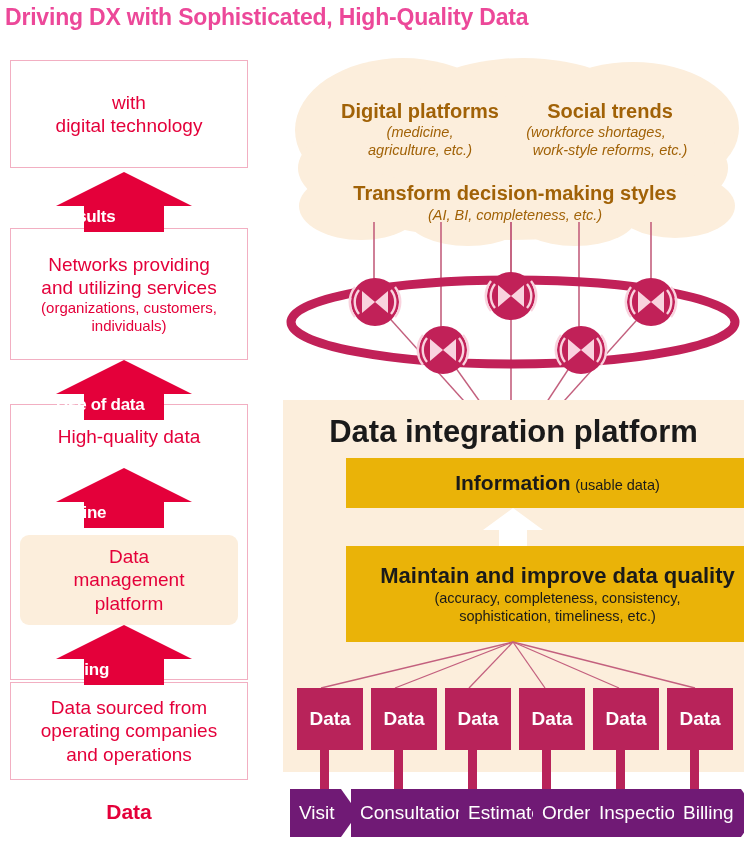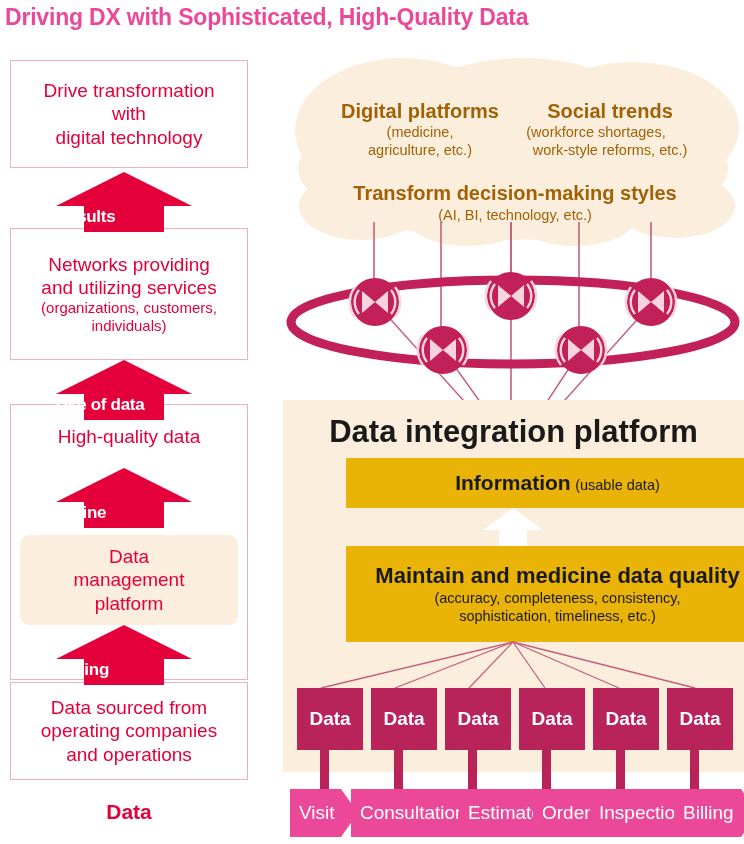--- a/index.html
+++ b/index.html
@@ -88,21 +88,21 @@
   }
 
   
   .cloud-wrap { position: absolute; left: 283px; top: 58px; }
   .cloud-text {
     position: absolute;
     text-align: center;
     color: #a16207;
   }
   .cloud-head { font-size: 20px; font-weight: bold; line-height: 1.18; }
-  .cloud-sub  { font-size: 14.5px; line-height: 1.2; }
+  .cloud-sub  { font-size: 14.5px; line-height: 1.2; font-style: italic; }
 
   
   .ring-wrap { position: absolute; left: 283px; top: 230px; }
 
   
   .platform {
     position: absolute;
     left: 283px;
     top: 400px;
     width: 461px;
@@ -146,42 +146,41 @@
   }
   .data-stem {
     position: absolute;
     background: #B8235A;
     width: 9px;
   }
 
   
   .chev {
     position: absolute;
-    background: #ec4899;
+    background: #701a75;
     color: #ffffff;
     font-size: 19px;
     display: flex;
     align-items: center;
     justify-content: flex-start;
     padding-left: 9px;
     box-sizing: border-box;
     clip-path: polygon(0 0, calc(100% - 17px) 0, 100% 50%, calc(100% - 17px) 100%, 0 100%);
   }
 
   svg { overflow: visible; }
 </style>
 </head>
 <body>
 
 <div class="page">
 
   <div class="title">Driving DX with Sophisticated, High-Quality Data</div>
 
   <div class="lbox" style="left:10px; top:60px; width:238px; height:108px;">
-    <div class="l1">Drive transformation</div>
     <div class="l1">with</div>
     <div class="l1">digital technology</div>
   </div>
 
   <div class="arrow-up" style="left:56px; top:172px; width:136px; height:60px;">
     <svg class="arrow-svg" width="136" height="60" viewBox="0 0 136 60" aria-hidden="true">
       <polygon points="68,0 136,34 108,34 108,60 28,60 28,34 0,34" fill="#E4003A"></polygon>
     </svg>
     <div class="label">Results</div>
   </div>
@@ -251,21 +250,21 @@
 
   <div class="cloud-text cloud-head" style="left:320px; top:100px; width:200px;">Digital platforms</div>
   <div class="cloud-text cloud-sub" style="left:320px; top:124px; width:200px;">(medicine,</div>
   <div class="cloud-text cloud-sub" style="left:320px; top:142px; width:200px;">agriculture, etc.)</div>
 
   <div class="cloud-text cloud-head" style="left:510px; top:100px; width:200px;">Social trends</div>
   <div class="cloud-text cloud-sub" style="left:496px; top:124px; width:200px;">(workforce shortages,</div>
   <div class="cloud-text cloud-sub" style="left:510px; top:142px; width:200px;">work-style reforms, etc.)</div>
 
   <div class="cloud-text cloud-head" style="left:290px; top:182px; width:450px;">Transform decision-making styles</div>
-  <div class="cloud-text cloud-sub" style="left:290px; top:207px; width:450px;">(AI, BI, technology, etc.)</div>
+  <div class="cloud-text cloud-sub" style="left:290px; top:207px; width:450px;">(AI, BI, completeness, etc.)</div>
 
   <div class="ring-wrap">
     <svg width="461" height="190" viewBox="0 0 461 190" aria-hidden="true">
 
       <g stroke="#C3607E" stroke-width="1.6" fill="none">
         <line x1="91" y1="-8" x2="91" y2="66"></line>
         <line x1="158" y1="-8" x2="158" y2="116"></line>
         <line x1="228" y1="-8" x2="228" y2="66"></line>
         <line x1="296" y1="-8" x2="296" y2="116"></line>
         <line x1="368" y1="-8" x2="368" y2="66"></line>
@@ -348,21 +347,21 @@
         <span class="info-main">Information</span>
         <span class="info-sub">(usable data)</span>
       </div>
     </div>
 
     <svg style="position:absolute; left:200px; top:108px;" width="60" height="40" viewBox="0 0 60 40" aria-hidden="true">
       <polygon points="30,0 60,22 44,22 44,40 16,40 16,22 0,22" fill="#ffffff"></polygon>
     </svg>
 
     <div class="white-card" style="left:19px; top:146px; width:423px; height:96px;">
-      <div class="quality-main">Maintain and medicine data quality</div>
+      <div class="quality-main">Maintain and improve data quality</div>
       <div class="quality-sub">(accuracy, completeness, consistency,</div>
       <div class="quality-sub">sophistication, timeliness, etc.)</div>
     </div>
 
     <svg style="position:absolute; left:0; top:242px;" width="461" height="46" aria-hidden="true">
       <g stroke="#C3607E" stroke-width="1.3" fill="none">
         <line x1="230" y1="0" x2="38" y2="46"></line>
         <line x1="230" y1="0" x2="112" y2="46"></line>
         <line x1="230" y1="0" x2="186" y2="46"></line>
         <line x1="230" y1="0" x2="262" y2="46"></line>

